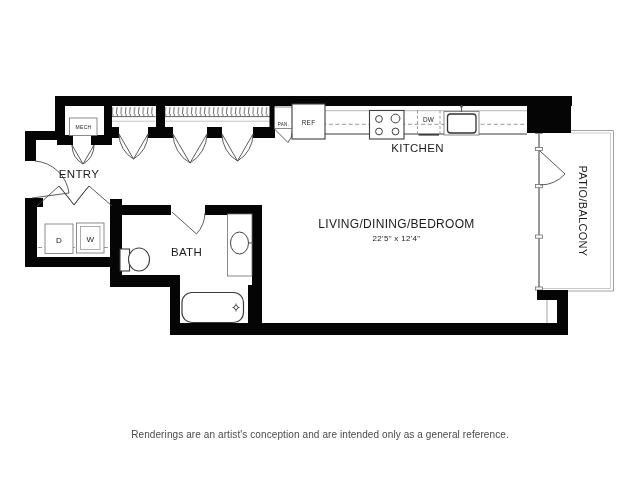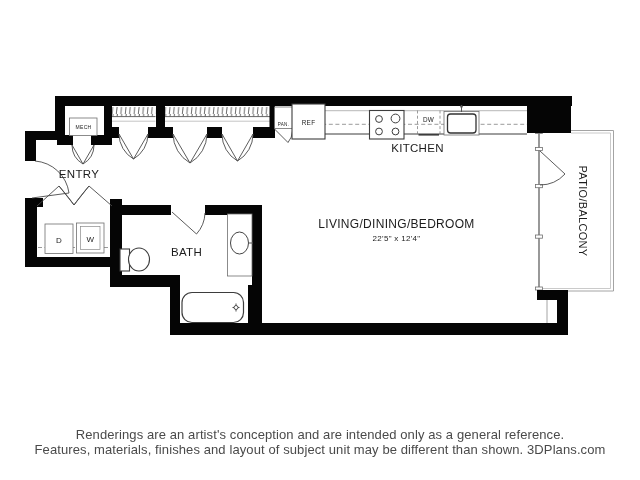--- a/index.html
+++ b/index.html
@@ -9,21 +9,21 @@
   .wall{fill:#050505;stroke:none;}
   .thin{stroke:#3d3d3d;stroke-width:1;fill:none;}
   .lite{stroke:#9a9a9a;stroke-width:0.9;fill:none;}
   .lite2{stroke:#bdbdbd;stroke-width:0.8;fill:none;}
   .door{stroke:#4a4a4a;stroke-width:0.9;fill:none;}
   .fix{stroke:#3d3d3d;stroke-width:1.1;fill:#ffffff;}
   .fixlite{stroke:#6f6f6f;stroke-width:0.8;fill:#ffffff;}
   .dash{stroke:#828282;stroke-width:0.8;fill:none;stroke-dasharray:4 2.6;}
   .lbl{fill:#1c1c1c;letter-spacing:0.3px;}
   .footer{position:absolute;left:0;right:0;top:428px;text-align:center;
-          color:#4a4a4a;font-size:13px;line-height:14.5px;letter-spacing:0.1px;}
+          color:#4a4a4a;font-size:10px;line-height:14.5px;letter-spacing:0.1px;}
 </style>
 </head>
 <body>
 
 <div class="stage">
 <svg width="640" height="480" viewBox="0 0 640 480">
   <defs>
     <pattern id="hatch" width="4.4" height="9.5" patternUnits="userSpaceOnUse">
       <line x1="3" y1="0" x2="2" y2="9.5" stroke="#5a5a5a" stroke-width="0.9"></line>
     </pattern>
@@ -197,15 +197,14 @@
   <text class="lbl" x="83.5" y="129" font-size="5" text-anchor="middle">MECH</text>
   <text class="lbl" x="283.5" y="125.5" font-size="4.6" text-anchor="middle">PAN.</text>
   <text class="lbl" x="308.5" y="125" font-size="6.4" text-anchor="middle">REF</text>
   <text class="lbl" x="428.5" y="121.5" font-size="6.4" text-anchor="middle">DW</text>
   <text class="lbl" x="59" y="243" font-size="8" text-anchor="middle">D</text>
   <text class="lbl" x="90.5" y="242" font-size="8" text-anchor="middle">W</text>
 </svg>
 
   <div class="footer">
     <div>Renderings are an artist's conception and are intended only as a general reference.</div>
-    <div>Features, materials, finishes and layout of subject unit may be different than shown. 3DPlans.com</div>
   </div>
 </div>
 
 </body></html>

